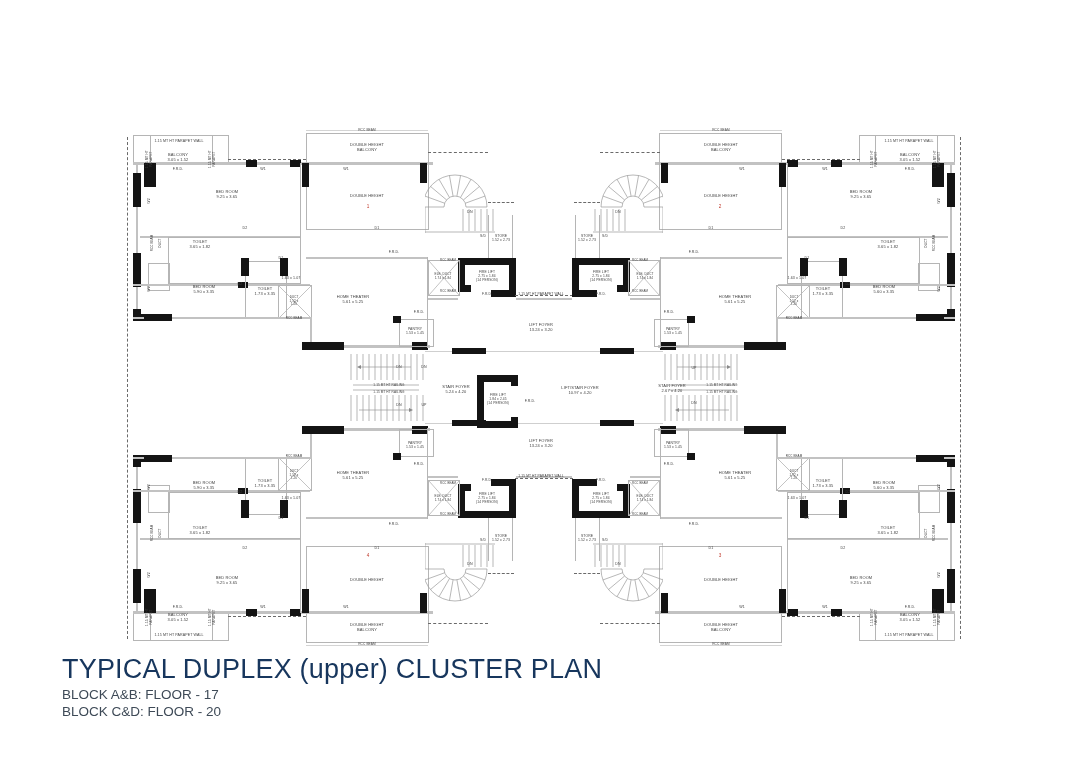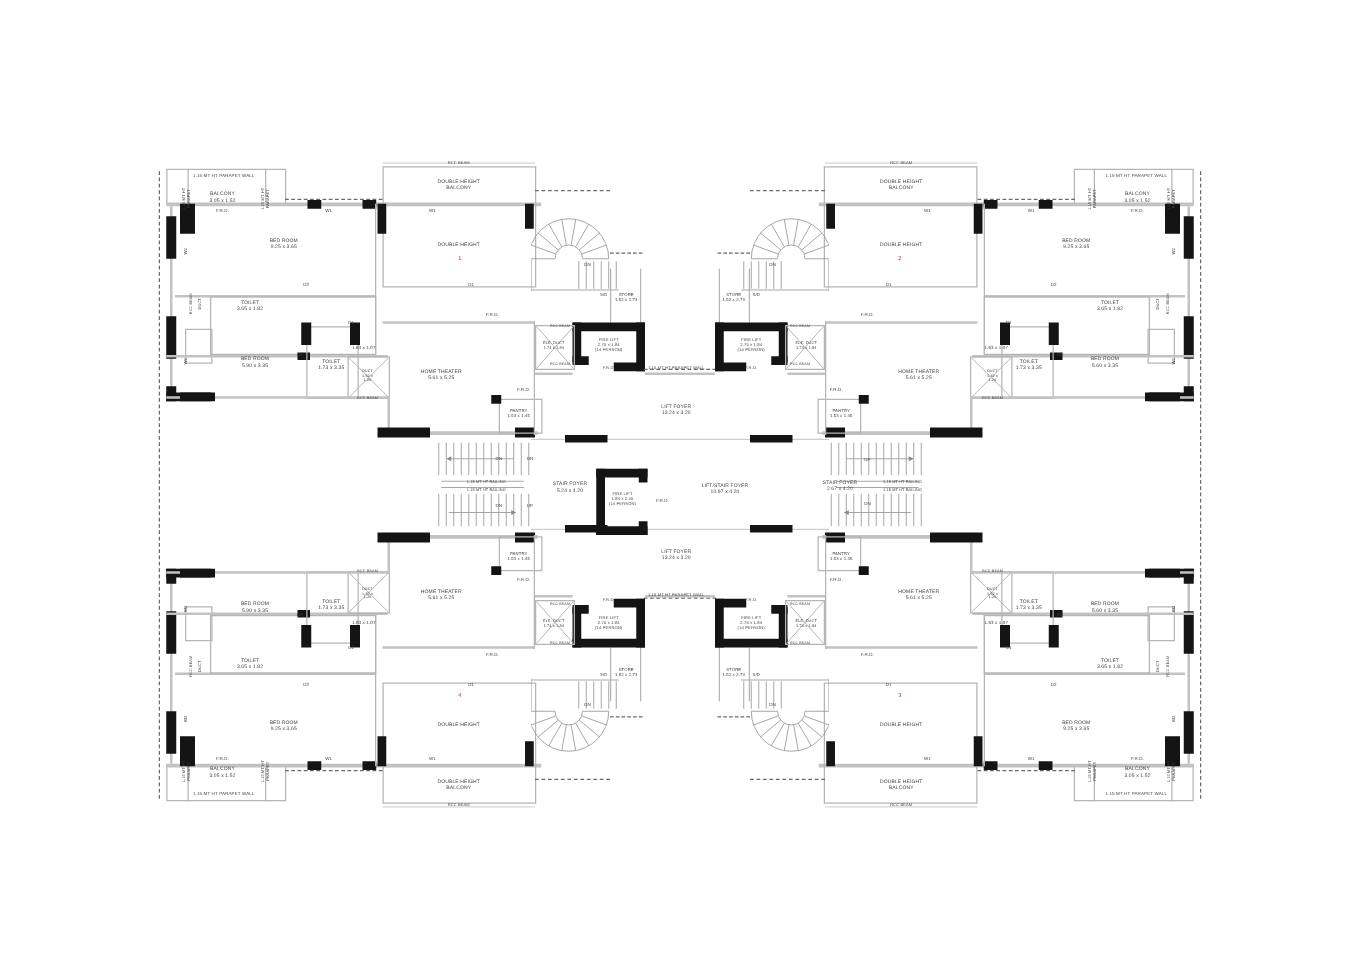--- a/index.html
+++ b/index.html
@@ -779,13 +779,18 @@
       <div class="lbl" style="left: 399px; top: 405px; font-size: 3.6px;">DN</div>
       <div class="lbl" style="left: 424px; top: 405px; font-size: 3.6px;">UP</div>
       <div class="lbl" style="left: 694px; top: 368px; font-size: 3.6px;">UP</div>
       <div class="lbl" style="left: 694px; top: 403px; font-size: 3.6px;">DN</div>
       <div class="lbl" style="left: 389px; top: 386px; font-size: 3.1px;">1.15 MT HT RAILING</div>
       <div class="lbl" style="left: 389px; top: 393px; font-size: 3.1px;">1.15 MT HT RAILING</div>
       <div class="lbl" style="left: 722px; top: 386px; font-size: 3.1px;">1.15 MT HT RAILING</div>
       <div class="lbl" style="left: 722px; top: 393px; font-size: 3.1px;">1.15 MT HT RAILING</div>
     </div>
 
+  <div class="titleblock">
+    <div class="main">TYPICAL DUPLEX (upper) CLUSTER PLAN</div>
+    <div class="sub">BLOCK A&amp;B: FLOOR - 17</div>
+    <div class="sub">BLOCK C&amp;D: FLOOR - 20</div>
+  </div>
 </div>
 
 </body></html>

